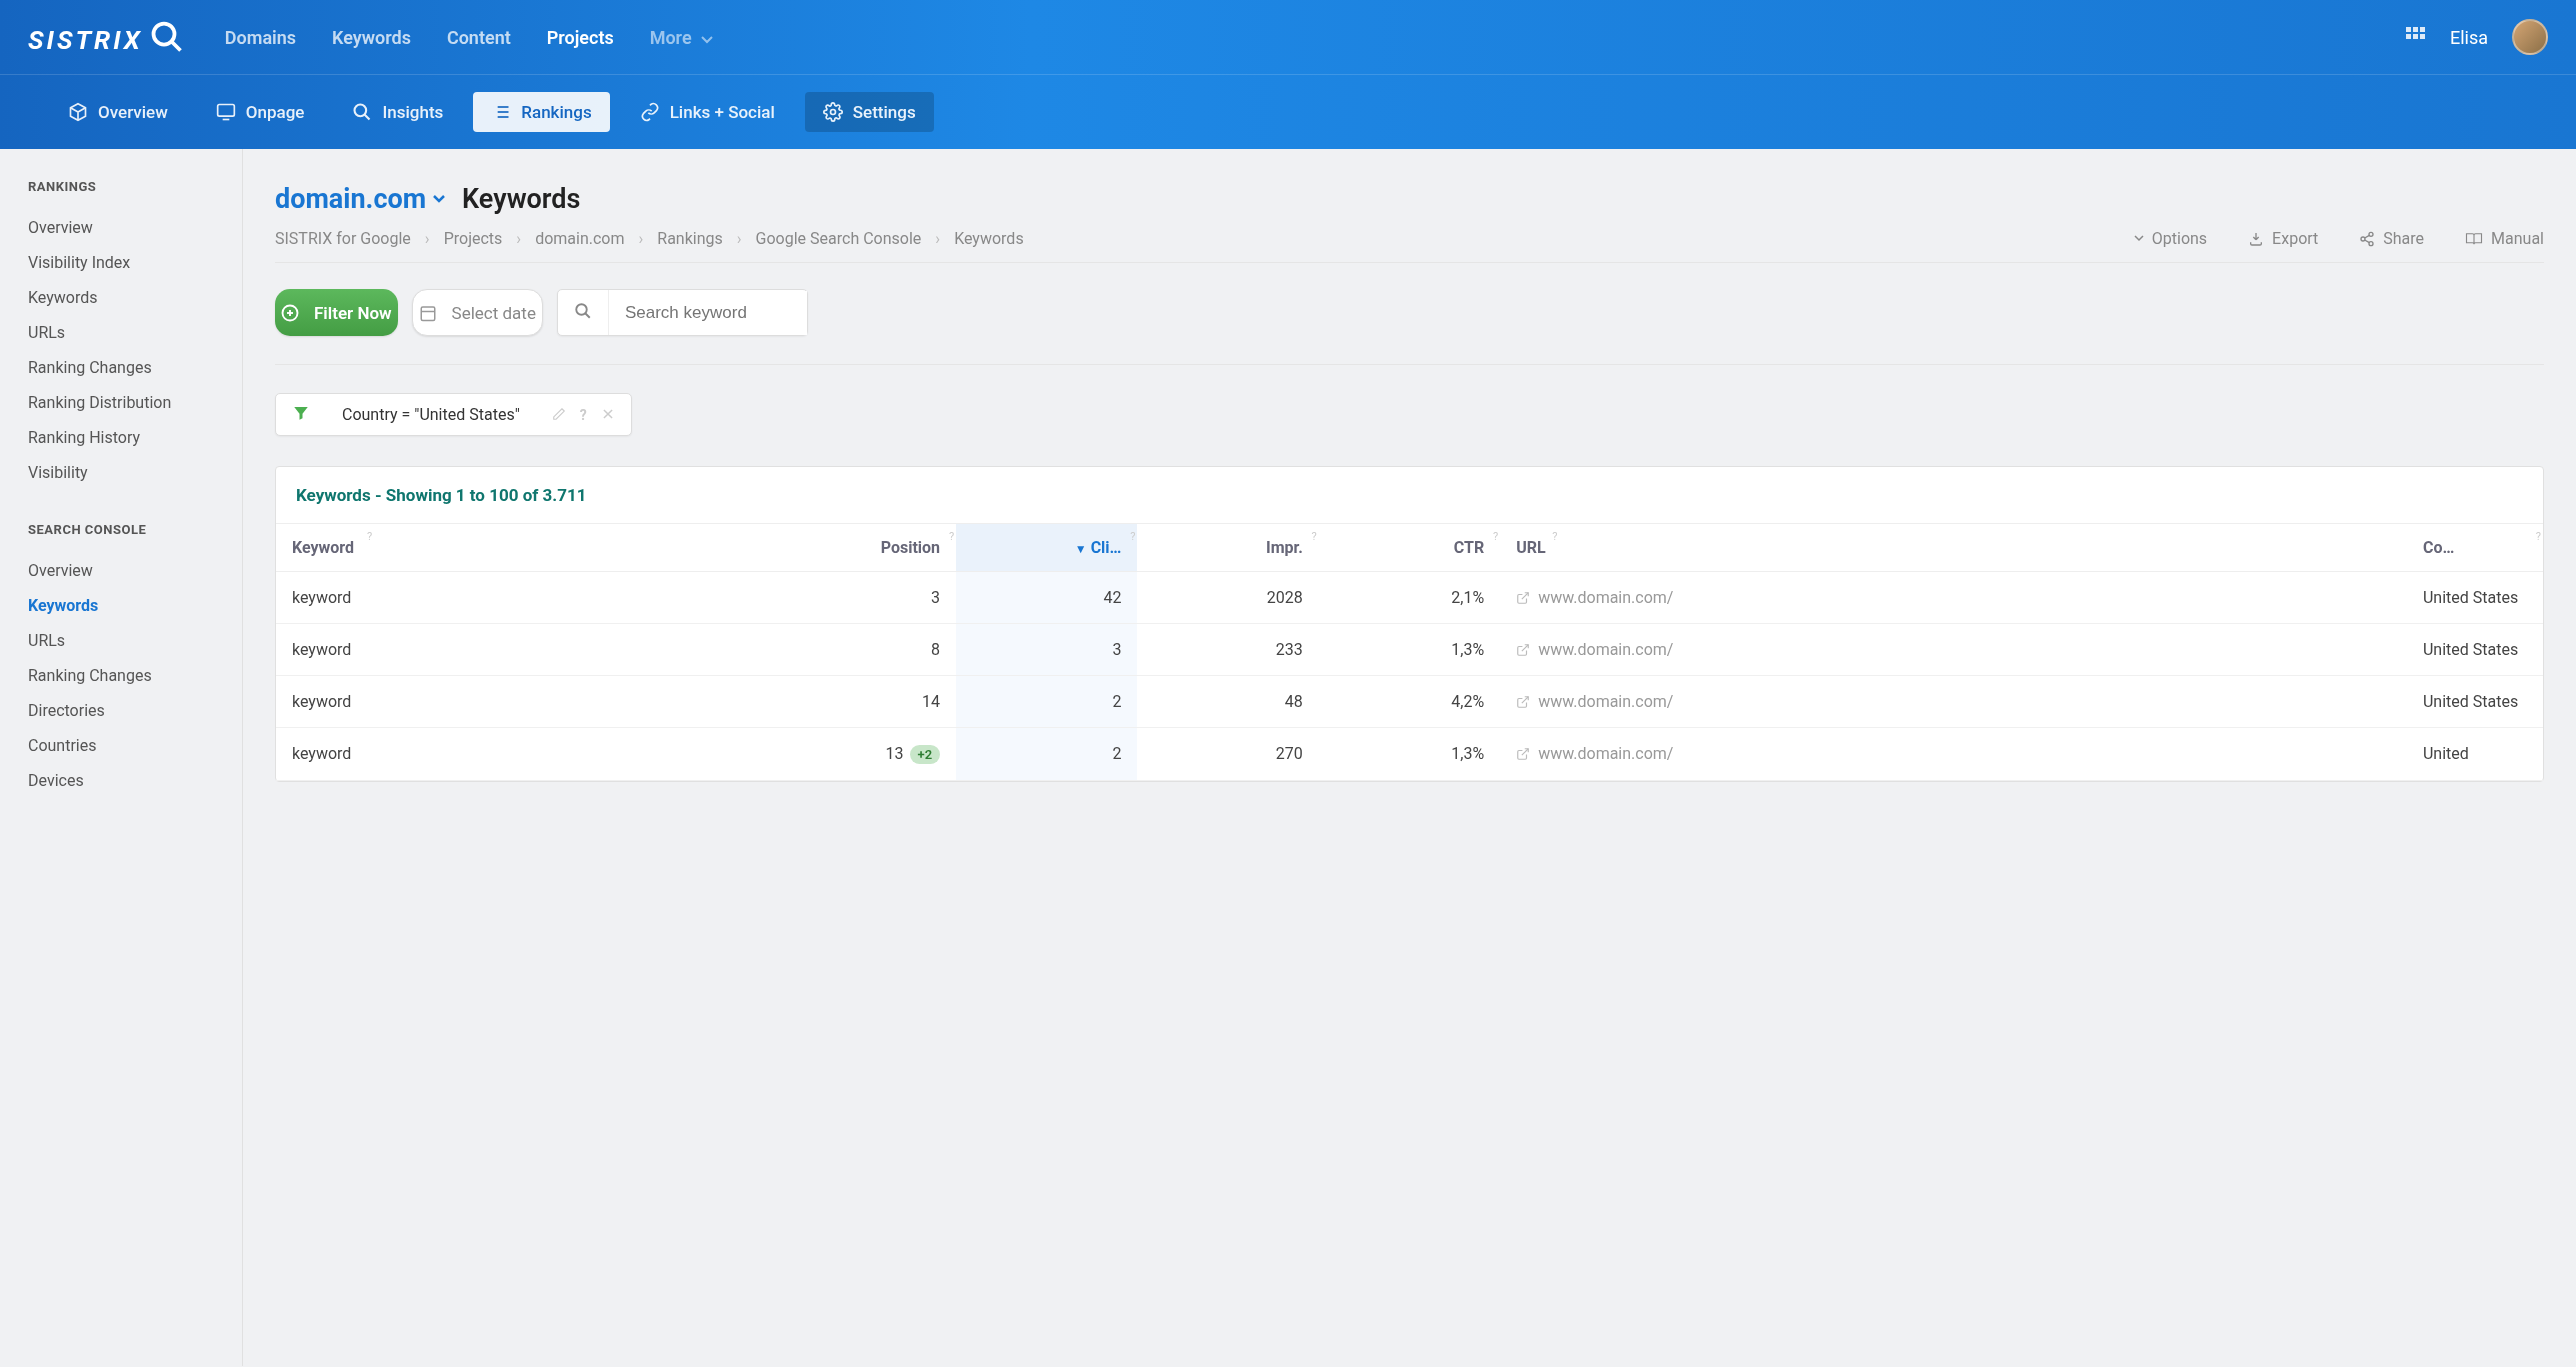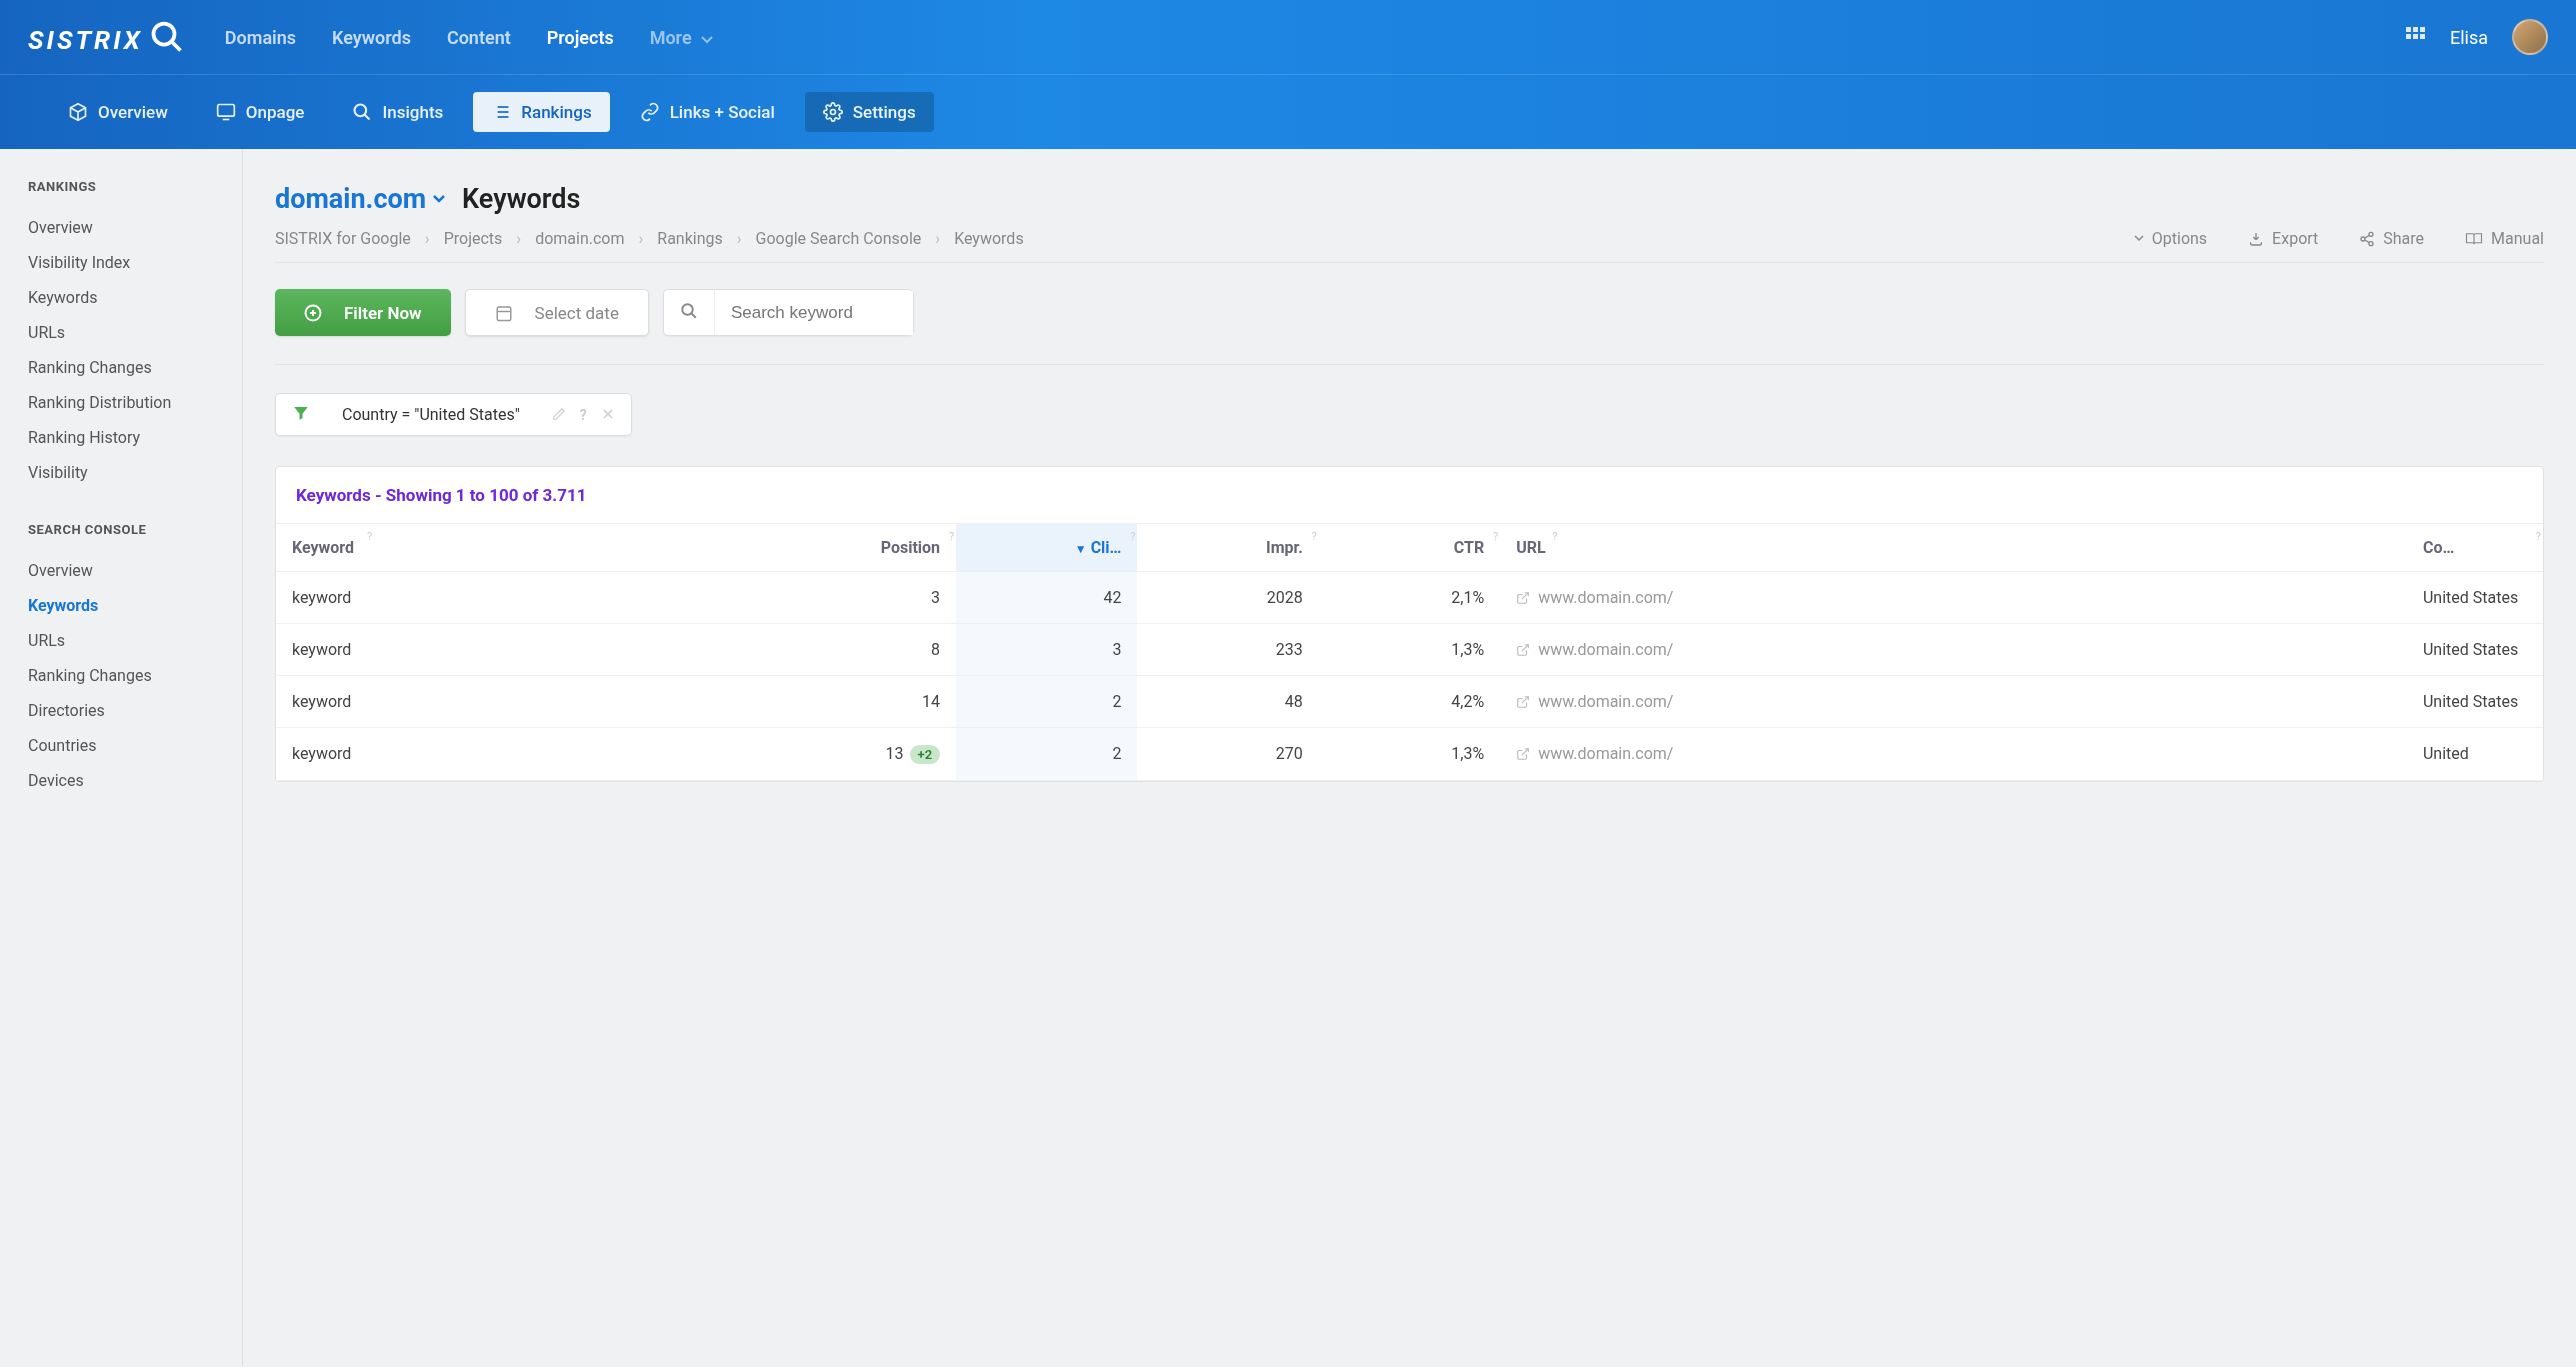--- a/index.html
+++ b/index.html
@@ -26,32 +26,32 @@
 .side-item.active{color:#1976d2;font-weight:700}
 .main{flex:1;padding:34px 32px;overflow:auto}
 .page-head{display:flex;align-items:center;gap:16px;margin-bottom:14px}
 .domain-drop{color:#1976d2;font-size:27px;font-weight:700;display:flex;align-items:center;gap:6px;cursor:pointer}
 .page-title{font-size:27px;font-weight:600;color:#222}
 .crumb-row{display:flex;align-items:center;gap:14px;color:#888;font-size:16px;padding-bottom:14px;border-bottom:1px solid #e5e5e5;margin-bottom:26px}
 .crumb-row .sep{color:#bbb}
 .crumb-row .actions{margin-left:auto;display:flex;gap:41px;align-items:flex-end}
 .crumb-row .actions span{display:flex;align-items:center;gap:8px;cursor:pointer}
 .btn-row{display:flex;gap:14px;padding-bottom:28px;border-bottom:1px solid #e5e5e5;margin-bottom:28px}
-.btn{display:flex;align-items:center;gap:22px;padding:12px 29px;border-radius:5px;font-size:17px;cursor:pointer;box-shadow:0 1px 2px rgba(0,0,0,.1)}
+.btn{display:flex;align-items:center;gap:15px;padding:12px 6px;border-radius:15px;font-size:17px;cursor:pointer;box-shadow:0 1px 2px rgba(0,0,0,.1)}
 .btn-green{background:linear-gradient(#5cb85c,#449d44);color:#fff;font-weight:600}
 .btn-white{background:#fff;color:#888;border:1px solid #ddd}
 .search-box{display:flex;align-items:center;background:#fff;border:1px solid #ddd;border-radius:5px;box-shadow:0 1px 2px rgba(0,0,0,.05)}
 .search-box .icon-part{padding:12px 16px;border-right:1px solid #eee;color:#888}
 .search-box input{border:none;padding:12px 16px;font-size:17px;width:198px;outline:none;color:#8b5cf6}
 .filter-chip{display:inline-flex;align-items:center;background:#fff;border:1px solid #ddd;border-radius:5px;box-shadow:0 1px 2px rgba(0,0,0,.05);margin-bottom:30px}
 .filter-chip .funnel{padding:10px 16px;color:#4caf50}
 .filter-chip .txt{padding:10px 16px;color:#333;font-size:16px}
 .filter-chip .acts{padding:10px 16px;display:flex;gap:14px;color:#ccc}
 .table-card{background:#fff;border:1px solid #e0e0e0;border-radius:4px}
-.table-title{padding:18px 20px;color:#6d28d9;font-weight:700;font-size:17px}
+.table-title{padding:18px 20px;color:#0f766e;font-weight:700;font-size:17px}
 .tbl{width:100%;border-collapse:collapse}
 .tbl th{text-align:left;padding:14px 16px;font-size:16px;font-weight:700;color:#667;border-top:1px solid #eee;border-bottom:1px solid #eee;position:relative}
 .tbl th.num{text-align:right}
 .tbl th .help{position:absolute;top:6px;font-size:11px;color:#ccc;font-weight:400}
 .tbl th.sorted{background:#eaf2fb;color:#1976d2}
 .sort-arr{color:#1976d2;font-size:12px;margin-right:4px}
 .tbl td{padding:16px 16px;font-size:16px;color:#444;border-bottom:1px solid #f0f0f0;vertical-align:top}
 .tbl td.num{text-align:right}
 .tbl td.hl{background:#f5f9fe}
 .diff-badge{display:inline-block;background:#c8e6c9;color:#2e7d32;padding:2px 8px;border-radius:12px;font-size:13px;font-weight:600;margin-left:6px}

